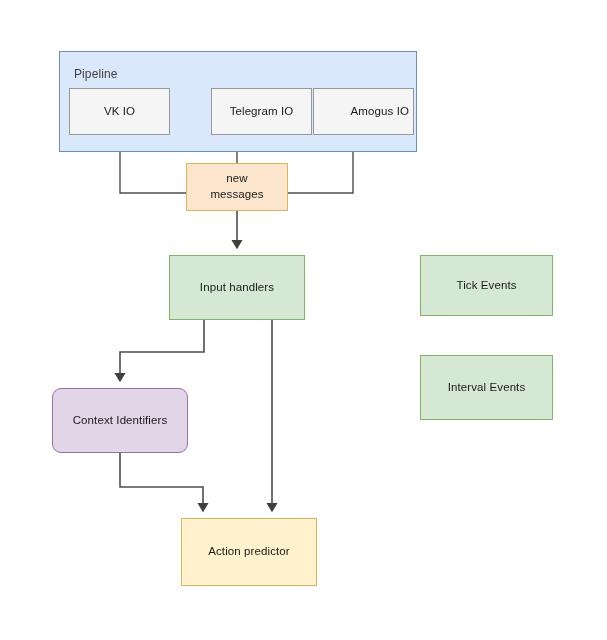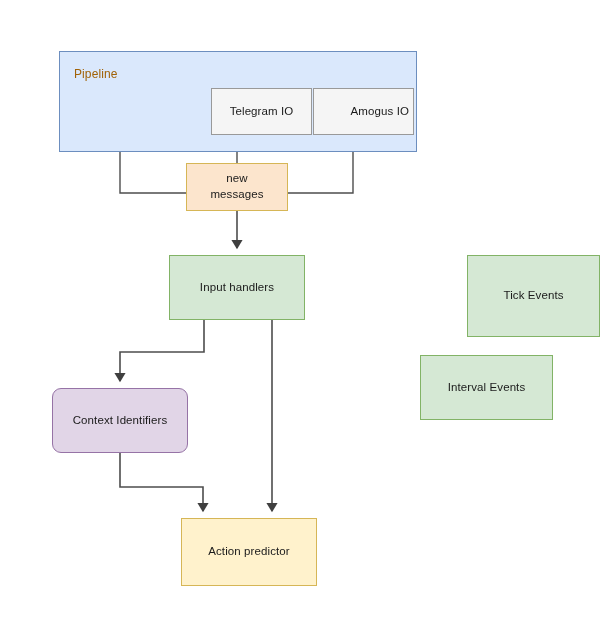--- a/index.html
+++ b/index.html
@@ -50,21 +50,21 @@
   .container-node {
     background: #dae8fc;
     border: 1px solid #6c8ebf;
     display: block;
   }
   .container-node .label {
     position: absolute;
     left: 14px;
     top: 14px;
     font-size: 12px;
-    color: #a16207;
+    color: #404040;
     text-align: left;
     padding: 0;
   }
 
   
   .io-node {
     background: #f5f5f5;
     border: 1px solid #999999;
   }
 
@@ -116,39 +116,42 @@
 
     <path d="M 272 320 L 272 511" fill="none" stroke="#4d4d4d" stroke-width="1.6" marker-end="url(#arrow)"></path>
 
     <path d="M 120 453 L 120 487 L 203 487 L 203 511" fill="none" stroke="#4d4d4d" stroke-width="1.6" marker-end="url(#arrow)"></path>
   </svg>
 
   <div class="node container-node" style="left:59px; top:51px; width:358px; height:101px;">
     <span class="label">Pipeline</span>
   </div>
 
+  <div class="node io-node" style="left:69px; top:88px; width:101px; height:47px;">
+    <span class="label">VK IO</span>
+  </div>
 
   <div class="node io-node" style="left:187px; top:88px; width:101px; height:47px;margin-left:24px;">
     <span class="label">Telegram IO</span>
   </div>
 
   <div class="node io-node" style="left:313px; top:88px; width:101px; height:47px;justify-content:flex-end;">
     <span class="label">Amogus IO</span>
   </div>
 
   <div class="node orange-node" style="left:186px; top:163px; width:102px; height:48px;">
     <span class="label">new
 messages</span>
   </div>
 
   <div class="node green-node" style="left:169px; top:255px; width:136px; height:65px;">
     <span class="label">Input handlers</span>
   </div>
 
-  <div class="node green-node" style="left:420px; top:255px; width:133px; height:82px;margin-left:47px;">
+  <div class="node green-node" style="left:420px; top:255px; width:133px; height:61px;">
     <span class="label">Tick Events</span>
   </div>
 
   <div class="node green-node" style="left:420px; top:355px; width:133px; height:65px;">
     <span class="label">Interval Events</span>
   </div>
 
   <div class="node purple-node" style="left:52px; top:388px; width:136px; height:65px;border-radius:9px;">
     <span class="label">Context Identifiers</span>
   </div>

